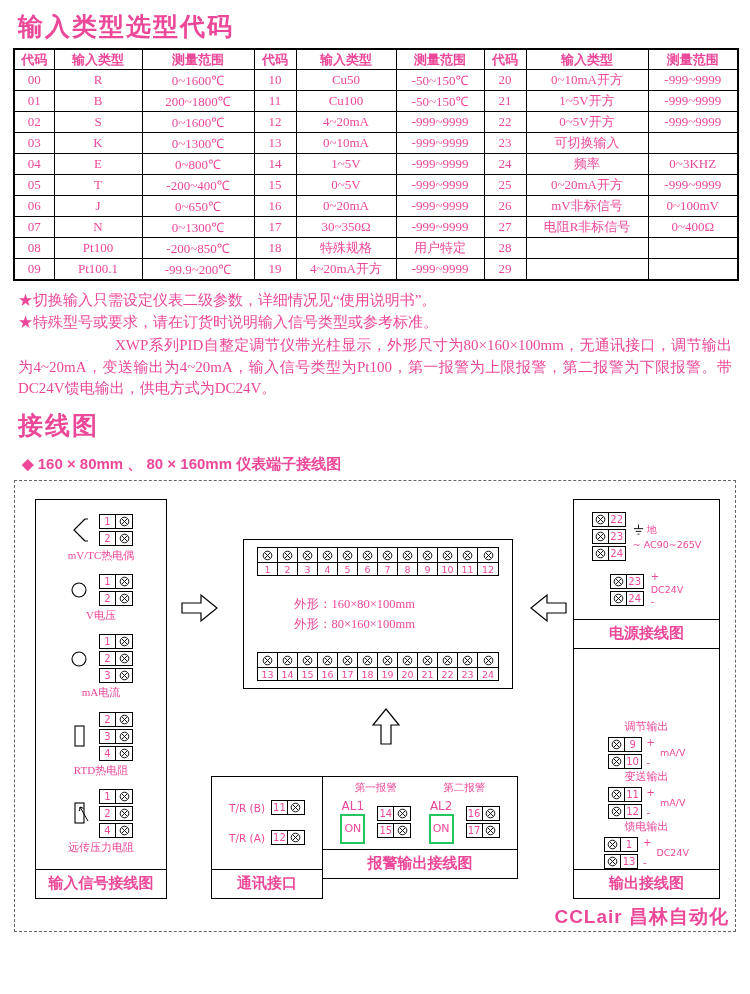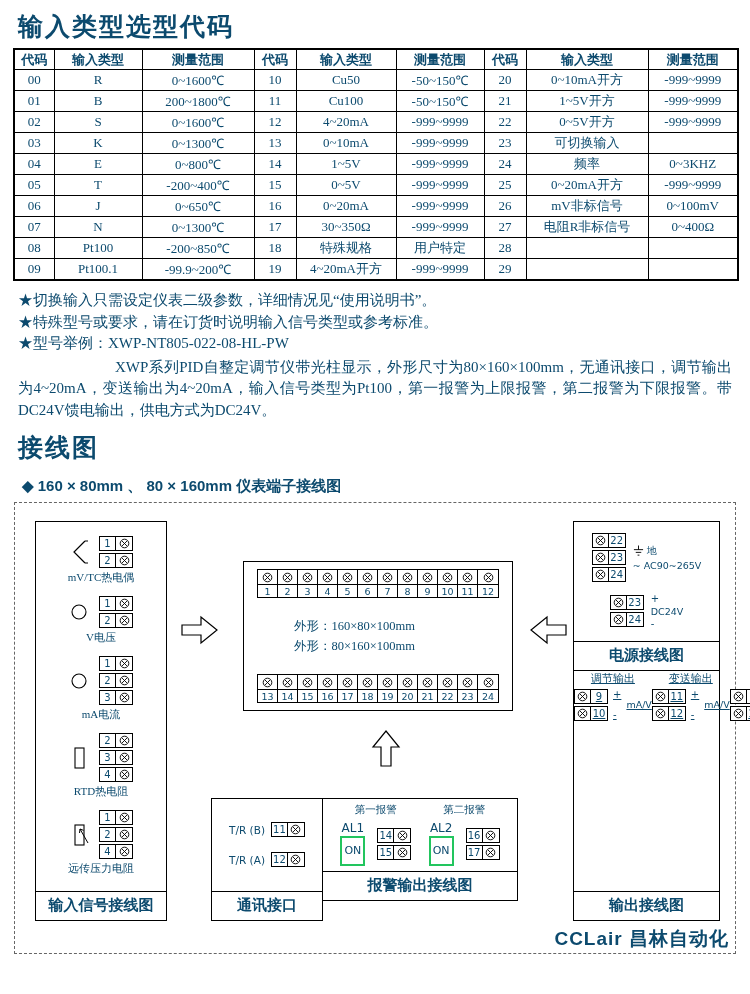--- a/index.html
+++ b/index.html
@@ -1,19 +1,19 @@
 <!DOCTYPE html>
 <html><head>
 <meta charset="utf-8">
 <style>
   * { box-sizing: border-box; margin: 0; padding: 0; }
   html,body { background:#e9e9e9; }
   .page {
     width: 750px; height: 994px; position: relative; margin: 0 auto;
-    background: #fff; color: #0c4a6e;
+    background: #fff; color: #ec4899;
     font-family: "Liberation Serif", serif;
     overflow: hidden;
   }
   .h1 {
     font-family: "Liberation Sans", sans-serif;
     font-weight: bold; font-size: 25px; letter-spacing: 2px;
     margin: 12px 0 7px 18px; line-height: 1.15;
   }
   
   table.codes { border-collapse: collapse; margin-left: 13px; width: 724px; border: 2px solid #000; table-layout: fixed; }
@@ -84,21 +84,21 @@
   
   #pwr-groups { flex: 1; display: flex; flex-direction: column; justify-content: space-evenly; align-items: center; }
   .pwr-group { display: flex; align-items: center; gap: 7px; }
   .pwr-side { display: flex; flex-direction: column; align-items: flex-start; gap: 2px; }
   .gnd-row { display: flex; align-items: center; gap: 3px; font-size: 10px; }
   .gnd-icon { width: 11px; height: 12px; }
   .pwr-label { font-size: 9.5px; font-family: "DejaVu Sans", sans-serif; }
   .pol { font-size: 10px; line-height: 10px; font-family: "DejaVu Sans", sans-serif; }
 
   
-  #out-groups { flex: 1; display: flex; flex-direction: row; justify-content: flex-start; text-decoration: underline; }
+  #out-groups { flex: 1; display: flex; flex-direction: column; justify-content: flex-end; }
   .out-group { display: flex; flex-direction: column; align-items: center; }
   .out-title { font-size: 11px; margin-bottom: 3px; }
   .out-body { display: flex; align-items: center; gap: 5px; }
   .pol-col { display: flex; flex-direction: column; justify-content: space-between; height: 30px; }
   .out-signal { font-size: 9.5px; font-family: "DejaVu Sans", sans-serif; }
 
   
   .arrow { position: absolute; }
   .arrow-right { left: 166px; top: 112px; width: 38px; height: 30px; }
   .arrow-left  { left: 514px; top: 112px; width: 38px; height: 30px; }
@@ -252,21 +252,20 @@
           <td>29</td>
           <td></td>
           <td></td>
         </tr>
       </tbody>
   </table>
 
   <div class="notes" id="notes">
       <div class="note-line">★切换输入只需设定仪表二级参数，详细情况见“使用说明书”。</div>
       <div class="note-line">★特殊型号或要求，请在订货时说明输入信号类型或参考标准。</div>
-      <div class="note-line">★型号举例：XWP-NT805-022-08-HL-PW</div>
     </div>
 
   <p class="para">XWP系列PID自整定调节仪带光柱显示，外形尺寸为80×160×100mm，无通讯接口，调节输出为4~20mA，变送输出为4~20mA，输入信号类型为Pt100，第一报警为上限报警，第二报警为下限报警。带DC24V馈电输出，供电方式为DC24V。</p>
 
   <h1 class="h1">接线图</h1>
   <div class="subtitle">◆ 160 × 80mm 、 80 × 160mm 仪表端子接线图</div>
 
   <div class="diagram">
 
     <div class="dbox box-input">

